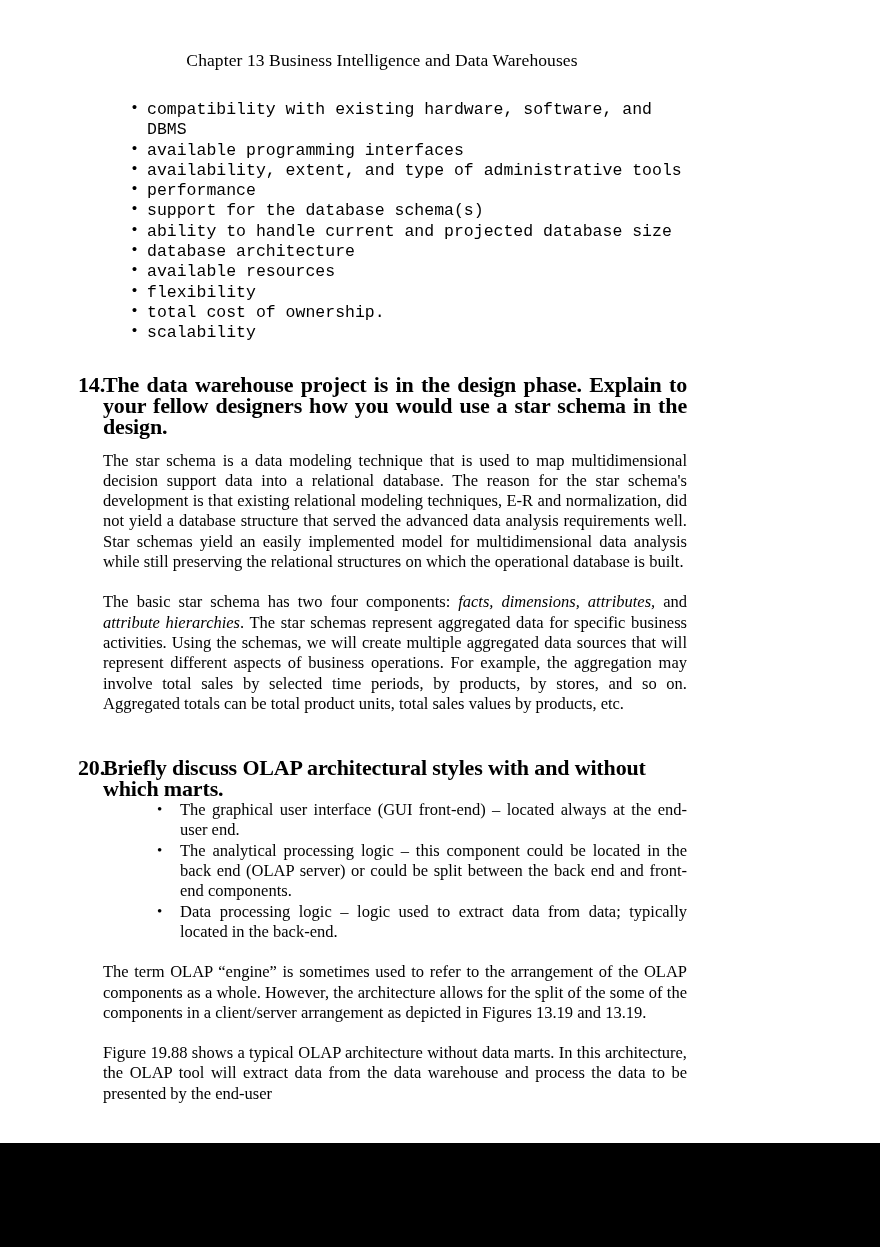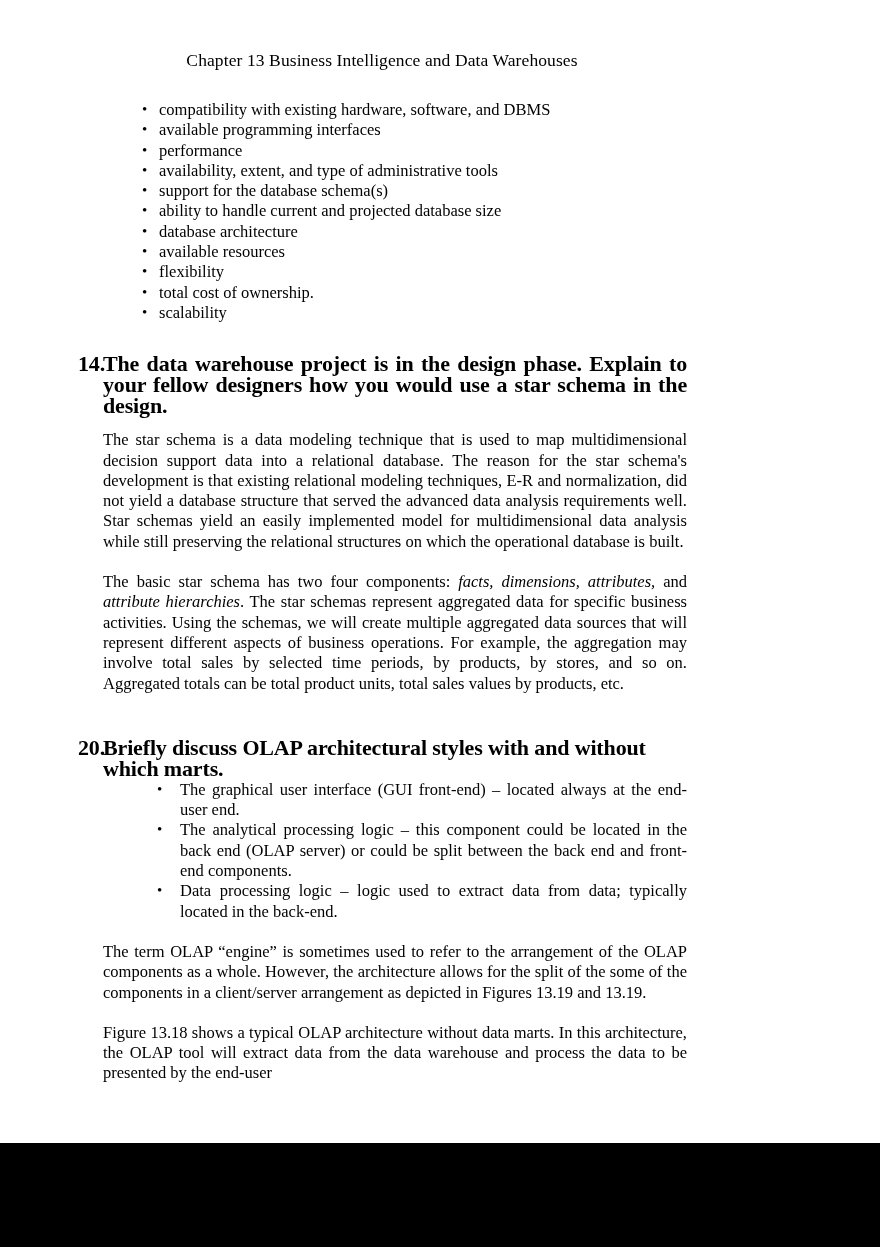--- a/index.html
+++ b/index.html
@@ -28,23 +28,24 @@
     text-align: center;
     font-size: 17.5px;
     line-height: 20px;
     margin-top: 50px;
     letter-spacing: 0.1px;
   }
 
   
   .bullet-list {
     list-style: none;
-    margin: 12px;
+    margin: 0;
     padding: 0;
     margin-top: 30px;
+    font-family: Liberation Mono, monospace;
   }
   .bullet-list > li {
     position: relative;
     margin-left: 147px;
     padding-right: 70px;
     font-size: 16.5px;
     line-height: 20.3px;
     text-align: left;
   }
   .bullet-list > li::before {
@@ -128,22 +129,22 @@
 <body>
 
 <div class="page">
   <div class="content">
 
     <div class="running-head">Chapter 13 Business Intelligence and Data Warehouses</div>
 
     <ul class="bullet-list">
       <li>compatibility with existing hardware, software, and DBMS</li>
       <li>available programming interfaces</li>
+      <li>availability, extent, and type of administrative tools</li>
       <li>performance</li>
-      <li>availability, extent, and type of administrative tools</li>
       <li>support for the database schema(s)</li>
       <li>ability to handle current and projected database size</li>
       <li>database architecture</li>
       <li>available resources</li>
       <li>flexibility</li>
       <li>total cost of ownership.</li>
       <li>scalability</li>
     </ul>
 
     <div class="question q14">
@@ -164,18 +165,18 @@
 
 
     <ul class="sub-list">
       <li>The graphical user interface (GUI front-end) – located always at the end-user end.</li>
       <li>The analytical processing logic – this component could be located in the back end (OLAP server) or could be split between the back end and front-end components.</li>
       <li>Data processing logic – logic used to extract data from data; typically located in the back-end.</li>
     </ul>
 
     <p class="para gap">The term OLAP “engine” is sometimes used to refer to the arrangement of the OLAP components as a whole. However, the architecture allows for the split of the some of the components in a client/server arrangement as depicted in Figures 13.19 and 13.19.</p>
 
-    <p class="para gap">Figure 13.18 shows a typical OLAP architecture without data marts. In this architecture, the OLAP tool will extract data from the data warehouse and process the data to be presented by the end-user</p>
+    <p class="para gap">Figure 19.88 shows a typical OLAP architecture without data marts. In this architecture, the OLAP tool will extract data from the data warehouse and process the data to be presented by the end-user</p>
 
   </div>
 
   <div class="black-band"></div>
 </div>
 
 </body></html>

